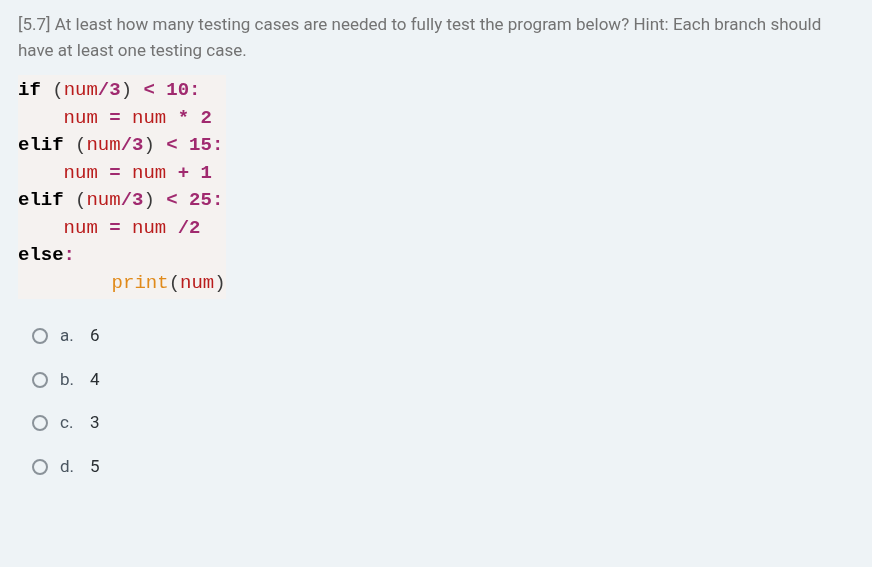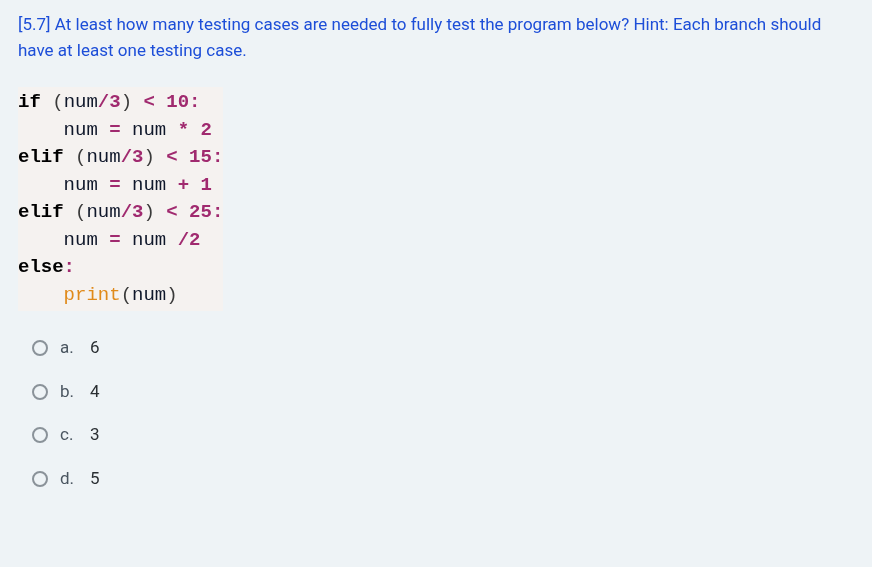--- a/index.html
+++ b/index.html
@@ -11,42 +11,42 @@
       font-family: -apple-system, BlinkMacSystemFont, "Segoe UI", Roboto, Arial, sans-serif;
       background: #eef3f6;
       width: 872px;
       height: 567px;
       padding: 12px 18px;
       color: #4a5560;
       font-size: 17px;
       line-height: 1.5;
     }
     .question-text {
-      color: #1d4ed8;
-      margin-bottom: 24px;
+      color: #737373;
+      margin-bottom: 12px;
       font-weight: 400;
     }
     .code-block {
       background: #f5f2f0;
       font-family: "Courier New", Courier, monospace;
       font-size: 19px;
       line-height: 1.45;
       padding: 2px 0;
       display: inline-block;
       margin-bottom: 24px;
       font-weight: bold;
     }
     .code-line {
       white-space: pre;
     }
     .kw { color: #000000; }
     .op { color: #a02a6f; }
     .num-lit { color: #a02a6f; }
-    .ident { color: #0f172a; font-weight: normal; }
-    .func { color: #e08a1a; font-weight: normal; }
+    .ident { color: #b91c1c; font-weight: normal; }
+    .func { color: #e08a1a; font-weight: normal; margin-left: 48px; }
     .paren { color: #3a3a3a; font-weight: normal; }
     .answers {
       padding-left: 14px;
     }
     .answer-option {
       display: flex;
       align-items: center;
       margin-bottom: 18px;
       gap: 12px;
     }

